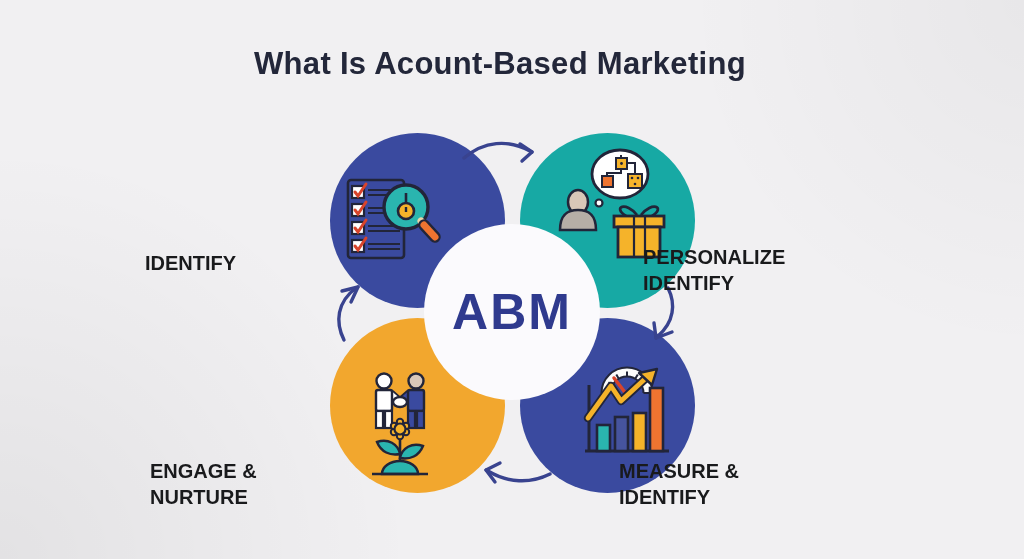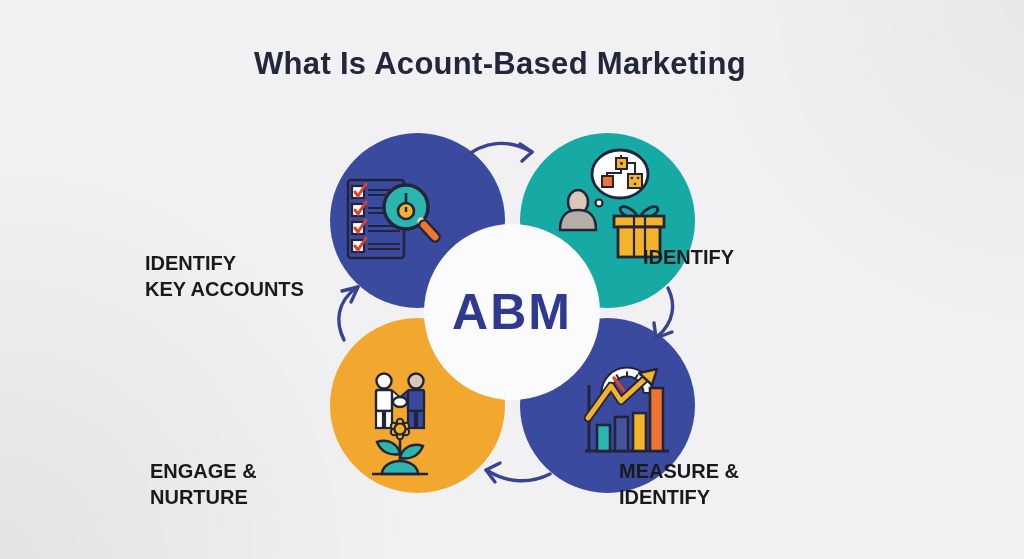--- a/index.html
+++ b/index.html
@@ -178,23 +178,23 @@
       <path d="M8,14 L17,26"></path>
   </svg>
   <svg class="arrow-svg" style="left:328px;top:282px;" width="48" height="64" viewBox="0 0 48 64">
     <path d="M16,58 C7,40 9,20 28,6"></path>
       <path d="M30,5 L14,9"></path>
       <path d="M30,5 L23,20"></path>
   </svg>
 
   <div class="step-label l-identify">
     <div>IDENTIFY</div>
-    <div>KEY ACCOUNTS</div>
   </div>
   <div class="step-label l-personalize">
+    <div>PERSONALIZE</div>
     <div>IDENTIFY</div>
   </div>
   <div class="step-label l-measure">
     <div>MEASURE &amp;</div>
     <div>IDENTIFY</div>
   </div>
   <div class="step-label l-engage">
     <div>ENGAGE &amp;</div>
     <div>NURTURE</div>
   </div>

